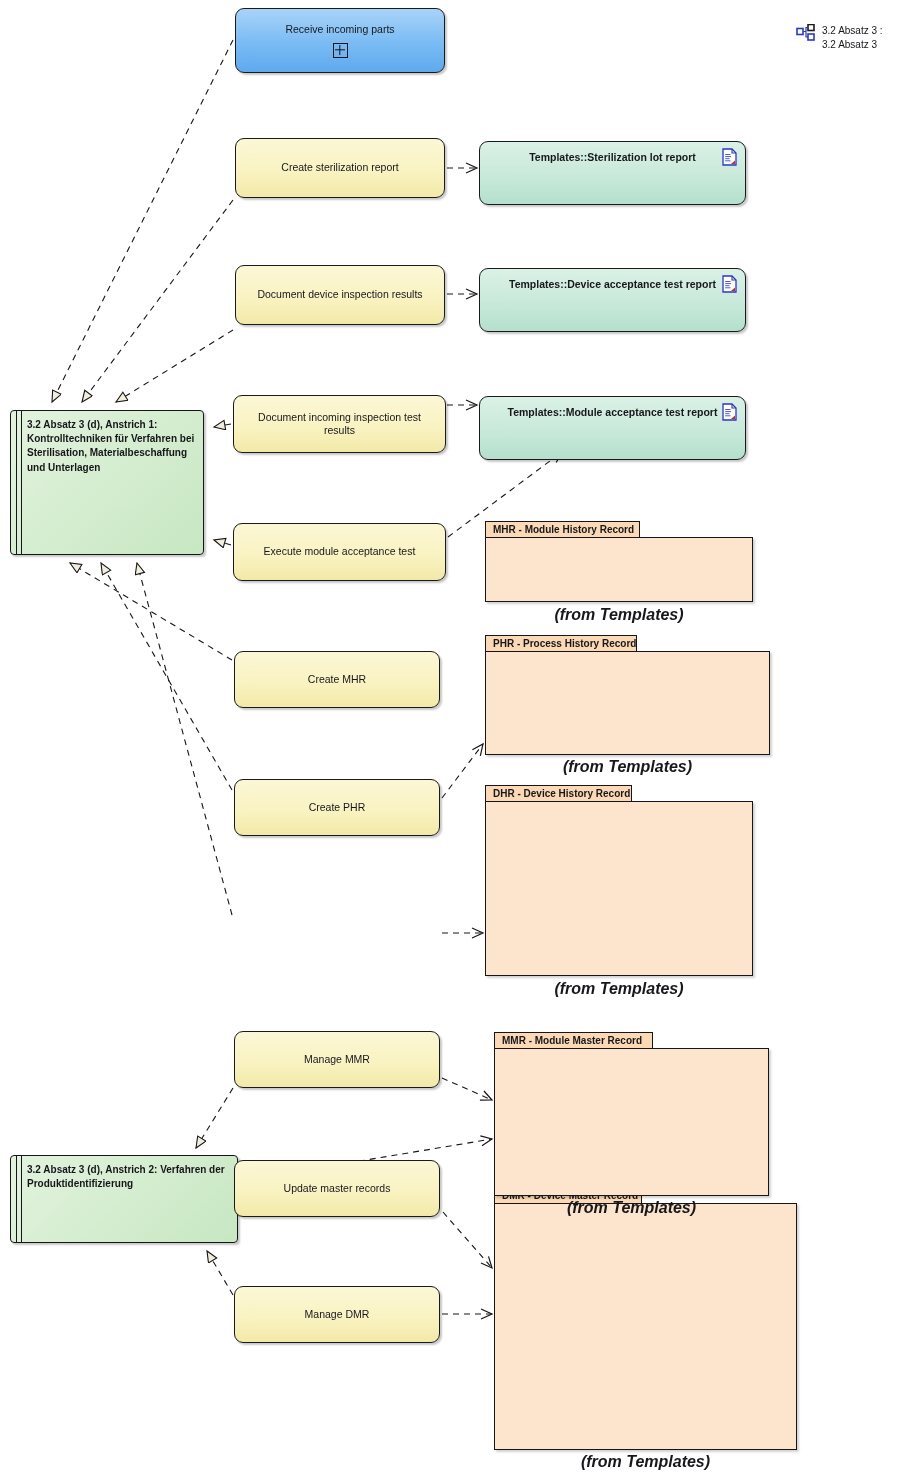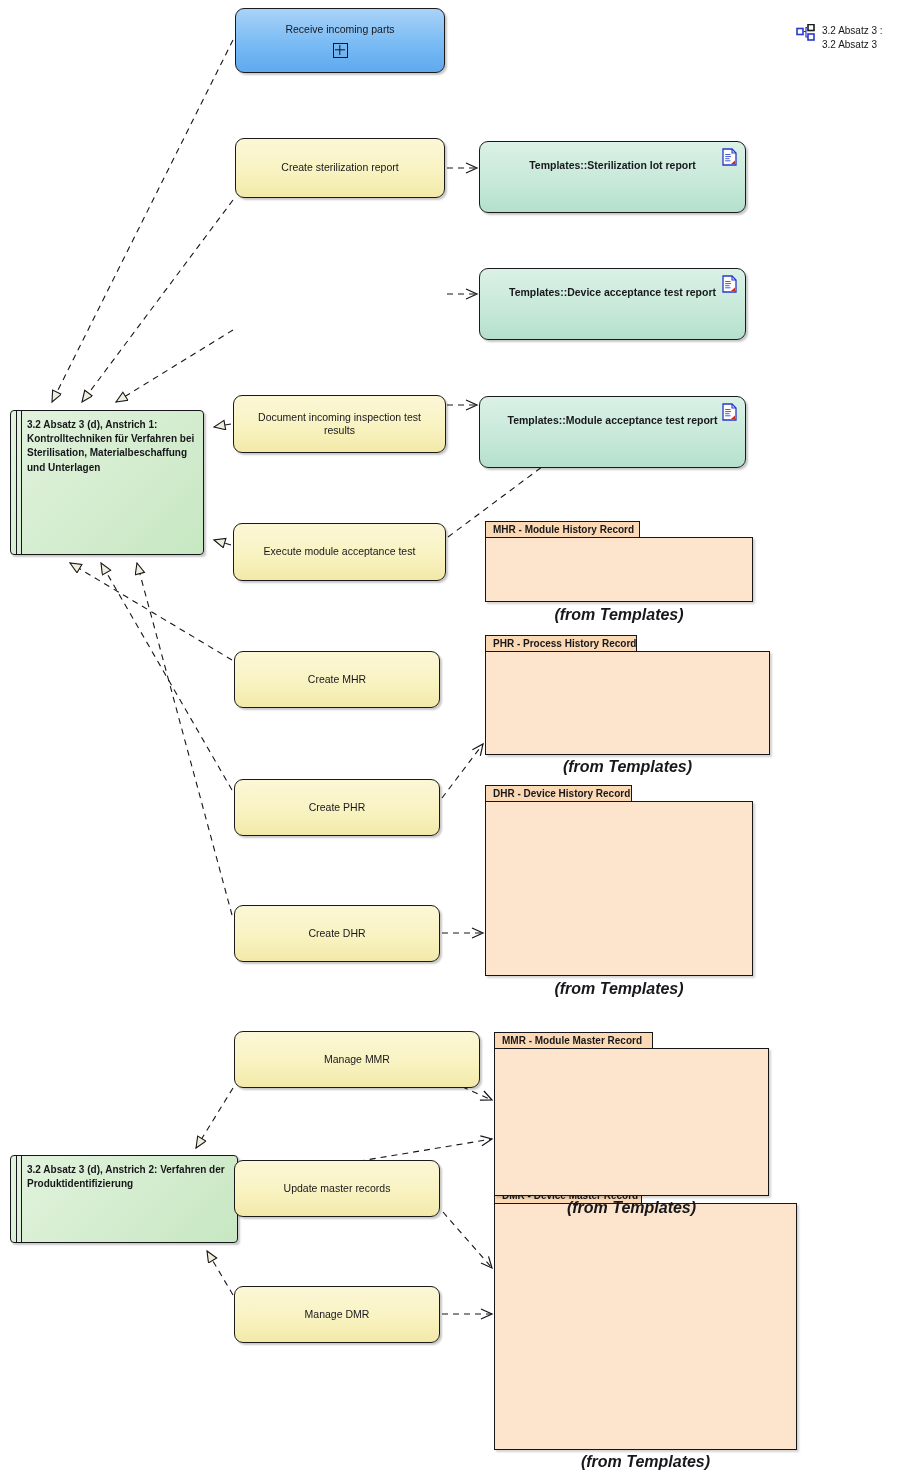--- a/index.html
+++ b/index.html
@@ -65,21 +65,21 @@
     border: 1px solid #1a1a1a;
     border-radius: 9px;
     background: linear-gradient(to bottom, #dbf1e6 0%, #c8e9da 55%, #b4e0cd 100%);
     box-shadow: 2px 2px 2px rgba(0,0,0,0.22);
     font-size: 10.5px;
     font-weight: bold;
     color: #17171c;
     display: flex;
     align-items: flex-start;
     justify-content: center;
-    padding-top: 17px;
+    padding-top: 9px;
     position: absolute;
   }
   .artifact .doc-icon {
     position: absolute;
     right: 8px;
     top: 6px;
     width: 15px; height: 18px;
   }
 
   
@@ -219,42 +219,42 @@
 
   <div class="node activity blue" style="left:235px; top:8px; width:210px; height:65px;">
     <span class="act-label">Receive incoming parts</span>
     <span class="subactivity-marker"></span>
   </div>
 
   <div class="node activity" style="left:235px; top:138px; width:210px; height:60px;">
     <span>Create sterilization report</span>
   </div>
 
+  <div class="node activity" style="left:235px; top:265px; width:210px; height:60px;">
+    <span>Document device inspection results</span>
+  </div>
 
   <div class="node activity" style="left:233px; top:395px; width:213px; height:58px;">
     <span>Document incoming inspection test results</span>
   </div>
 
   <div class="node activity" style="left:233px; top:523px; width:213px; height:58px;">
     <span>Execute module acceptance test</span>
   </div>
 
   <div class="node activity" style="left:234px; top:651px; width:206px; height:57px;">
     <span>Create MHR</span>
   </div>
 
   <div class="node activity" style="left:234px; top:779px; width:206px; height:57px;">
     <span>Create PHR</span>
   </div>
 
-  <div class="node activity" style="left:234px; top:905px; width:206px; height:57px;">
-    <span>Create DHR</span>
-  </div>
-
-  <div class="node activity" style="left:234px; top:1031px; width:246px; height:57px;">
+
+  <div class="node activity" style="left:234px; top:1031px; width:206px; height:57px;">
     <span>Manage MMR</span>
   </div>
 
   <div class="node activity" style="left:234px; top:1160px; width:206px; height:57px;">
     <span>Update master records</span>
   </div>
 
   <div class="node activity" style="left:234px; top:1286px; width:206px; height:57px;">
     <span>Manage DMR</span>
   </div>

